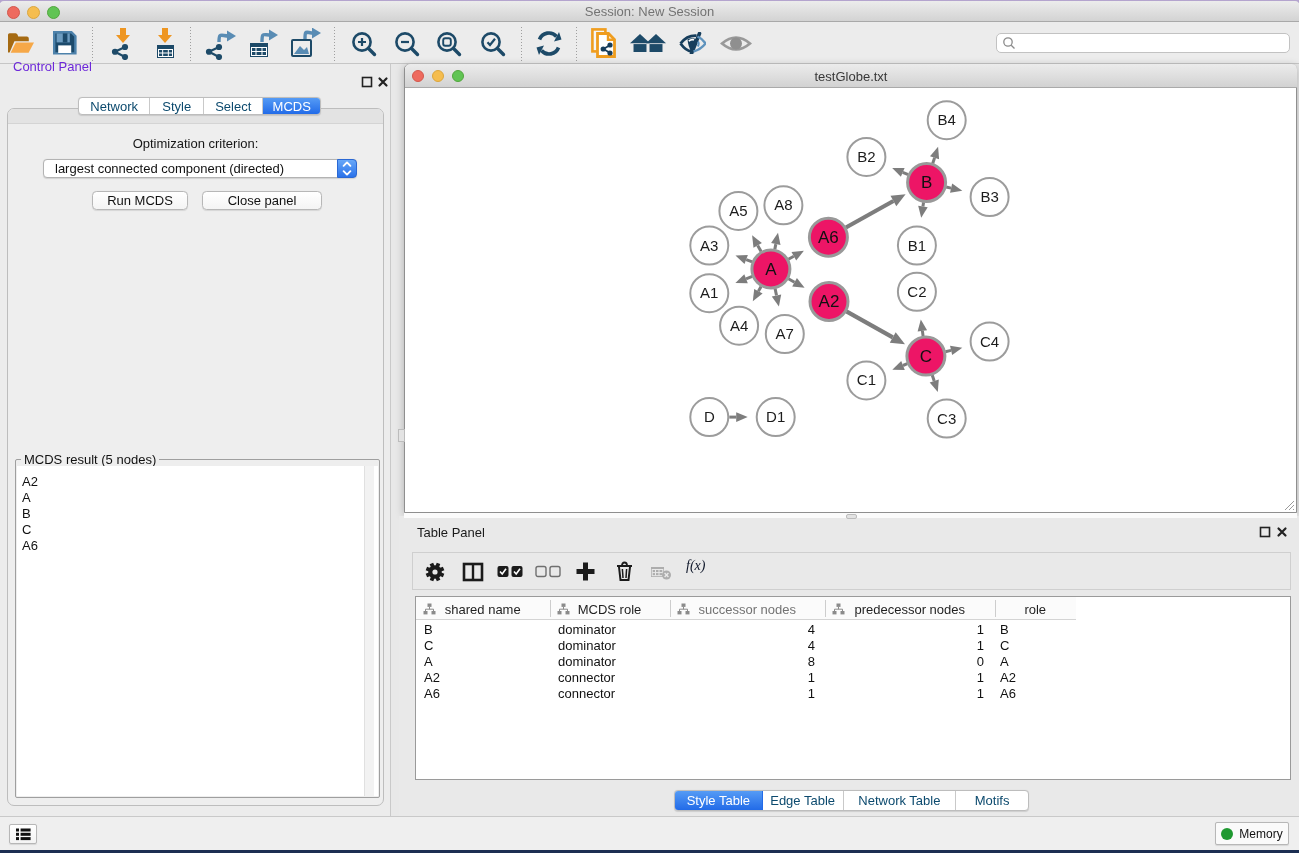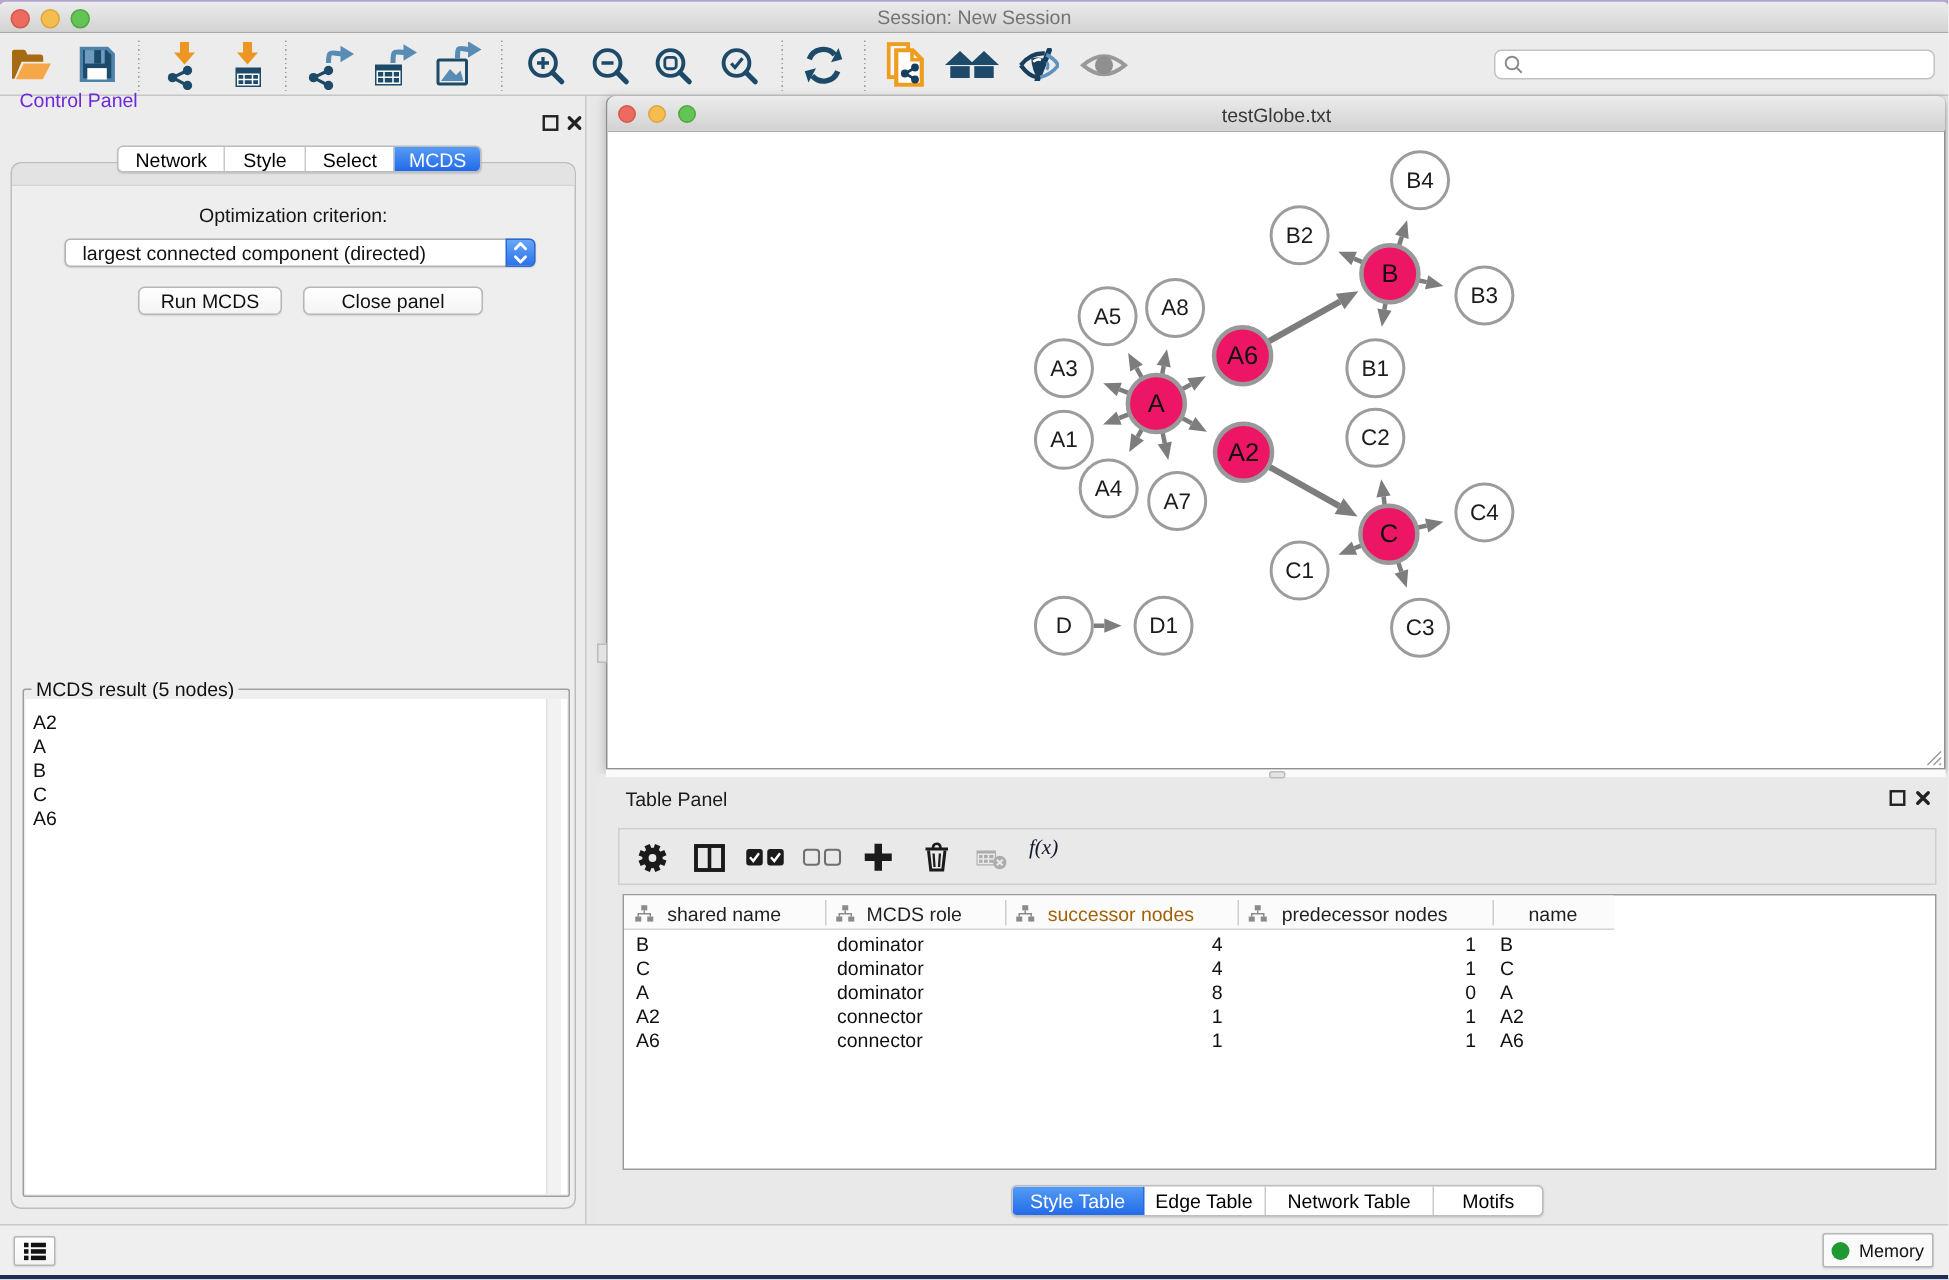--- a/index.html
+++ b/index.html
@@ -1,19 +1,19 @@
 <!DOCTYPE html>
 <html><head><meta charset="utf-8"><style>
 *{margin:0;padding:0;box-sizing:border-box}
 body{font-family:"Liberation Sans",sans-serif;}
 #root{position:relative;width:1299px;height:853px;background:#e8e8e8;overflow:hidden;font-size:13px;color:#1d1d1d}
 .abs{position:absolute}
 .tl{position:absolute;border-radius:50%}
 .seg{position:absolute;display:flex;background:#fff;border:1px solid #bdbdbd;border-radius:4px;overflow:hidden;box-shadow:0 .5px 1px rgba(0,0,0,.12)}
-.seg div{display:flex;align-items:center;justify-content:center;border-right:1px solid #c9c9c9;color:#000000;font-weight:500}
+.seg div{display:flex;align-items:center;justify-content:center;border-right:1px solid #c9c9c9;color:#0c4a6e;font-weight:500}
 .seg div:last-child{border-right:none}
 .seg .on{background:linear-gradient(#559bf5,#226be8);color:#fff;border-right-color:#226be8}
 .btn{position:absolute;background:linear-gradient(#ffffff,#f4f4f4);border:1px solid #b7b7b7;border-radius:4.5px;display:flex;align-items:center;justify-content:center;color:#111;box-shadow:0 .5px 1px rgba(0,0,0,.1)}
 .dotsep{position:absolute;top:27px;height:34px;width:1px;background-image:repeating-linear-gradient(to bottom,#9f9f9f 0 1px,transparent 1px 3px)}
 svg text{font-family:"Liberation Sans",sans-serif}
 </style></head>
 <body>
 <div id="root">
 
 <div class="abs" style="left:0;top:0;width:1299px;height:3px;background:#b4a4ce"></div>
@@ -351,31 +351,31 @@
         <path d="M6.5 4 v2.2 M2.5 8 v-1.8 h8 v1.8" fill="none" stroke="#8b8b8b" stroke-width="1"></path>
       </svg>
       <div class="abs" style="left:549.5px;top:602px;width:120.0px;text-align:center;color:#1f1f1f">MCDS role</div>
       <div class="abs" style="left:669.5px;top:600px;width:1px;height:17px;background:#cdcdcd"></div>
       <svg class="abs" style="left:676.5px;top:603px" width="13" height="12" viewBox="0 0 13 12">
         <rect x="4.5" y="0.5" width="4" height="3.4" fill="#8b8b8b"></rect>
         <rect x="0.5" y="8" width="4" height="3.4" fill="#8b8b8b"></rect>
         <rect x="8.5" y="8" width="4" height="3.4" fill="#8b8b8b"></rect>
         <path d="M6.5 4 v2.2 M2.5 8 v-1.8 h8 v1.8" fill="none" stroke="#8b8b8b" stroke-width="1"></path>
       </svg>
-      <div class="abs" style="left:669.5px;top:602px;width:155.5px;text-align:center;color:#a16207">successor nodes</div>
+      <div class="abs" style="left:669.5px;top:602px;width:155.5px;text-align:center;color:#737373">successor nodes</div>
       <div class="abs" style="left:825px;top:600px;width:1px;height:17px;background:#cdcdcd"></div>
       <svg class="abs" style="left:832px;top:603px" width="13" height="12" viewBox="0 0 13 12">
         <rect x="4.5" y="0.5" width="4" height="3.4" fill="#8b8b8b"></rect>
         <rect x="0.5" y="8" width="4" height="3.4" fill="#8b8b8b"></rect>
         <rect x="8.5" y="8" width="4" height="3.4" fill="#8b8b8b"></rect>
         <path d="M6.5 4 v2.2 M2.5 8 v-1.8 h8 v1.8" fill="none" stroke="#8b8b8b" stroke-width="1"></path>
       </svg>
       <div class="abs" style="left:825px;top:602px;width:169.5px;text-align:center;color:#1f1f1f">predecessor nodes</div>
       <div class="abs" style="left:994.5px;top:600px;width:1px;height:17px;background:#cdcdcd"></div>
-      <div class="abs" style="left:994.5px;top:602px;width:81.5px;text-align:center;color:#1f1f1f">name</div>
+      <div class="abs" style="left:994.5px;top:602px;width:81.5px;text-align:center;color:#1f1f1f">role</div>
     </div>
 <div id="table-rows">
       <div class="abs" style="left:424px;top:622px;color:#111">B</div>
       <div class="abs" style="left:558px;top:622px;color:#111">dominator</div>
       <div class="abs" style="left:669px;top:622px;width:146px;text-align:right;color:#111">4</div>
       <div class="abs" style="left:825px;top:622px;width:159px;text-align:right;color:#111">1</div>
       <div class="abs" style="left:1000px;top:622px;color:#111">B</div>
       <div class="abs" style="left:424px;top:638px;color:#111">C</div>
       <div class="abs" style="left:558px;top:638px;color:#111">dominator</div>
       <div class="abs" style="left:669px;top:638px;width:146px;text-align:right;color:#111">4</div>

